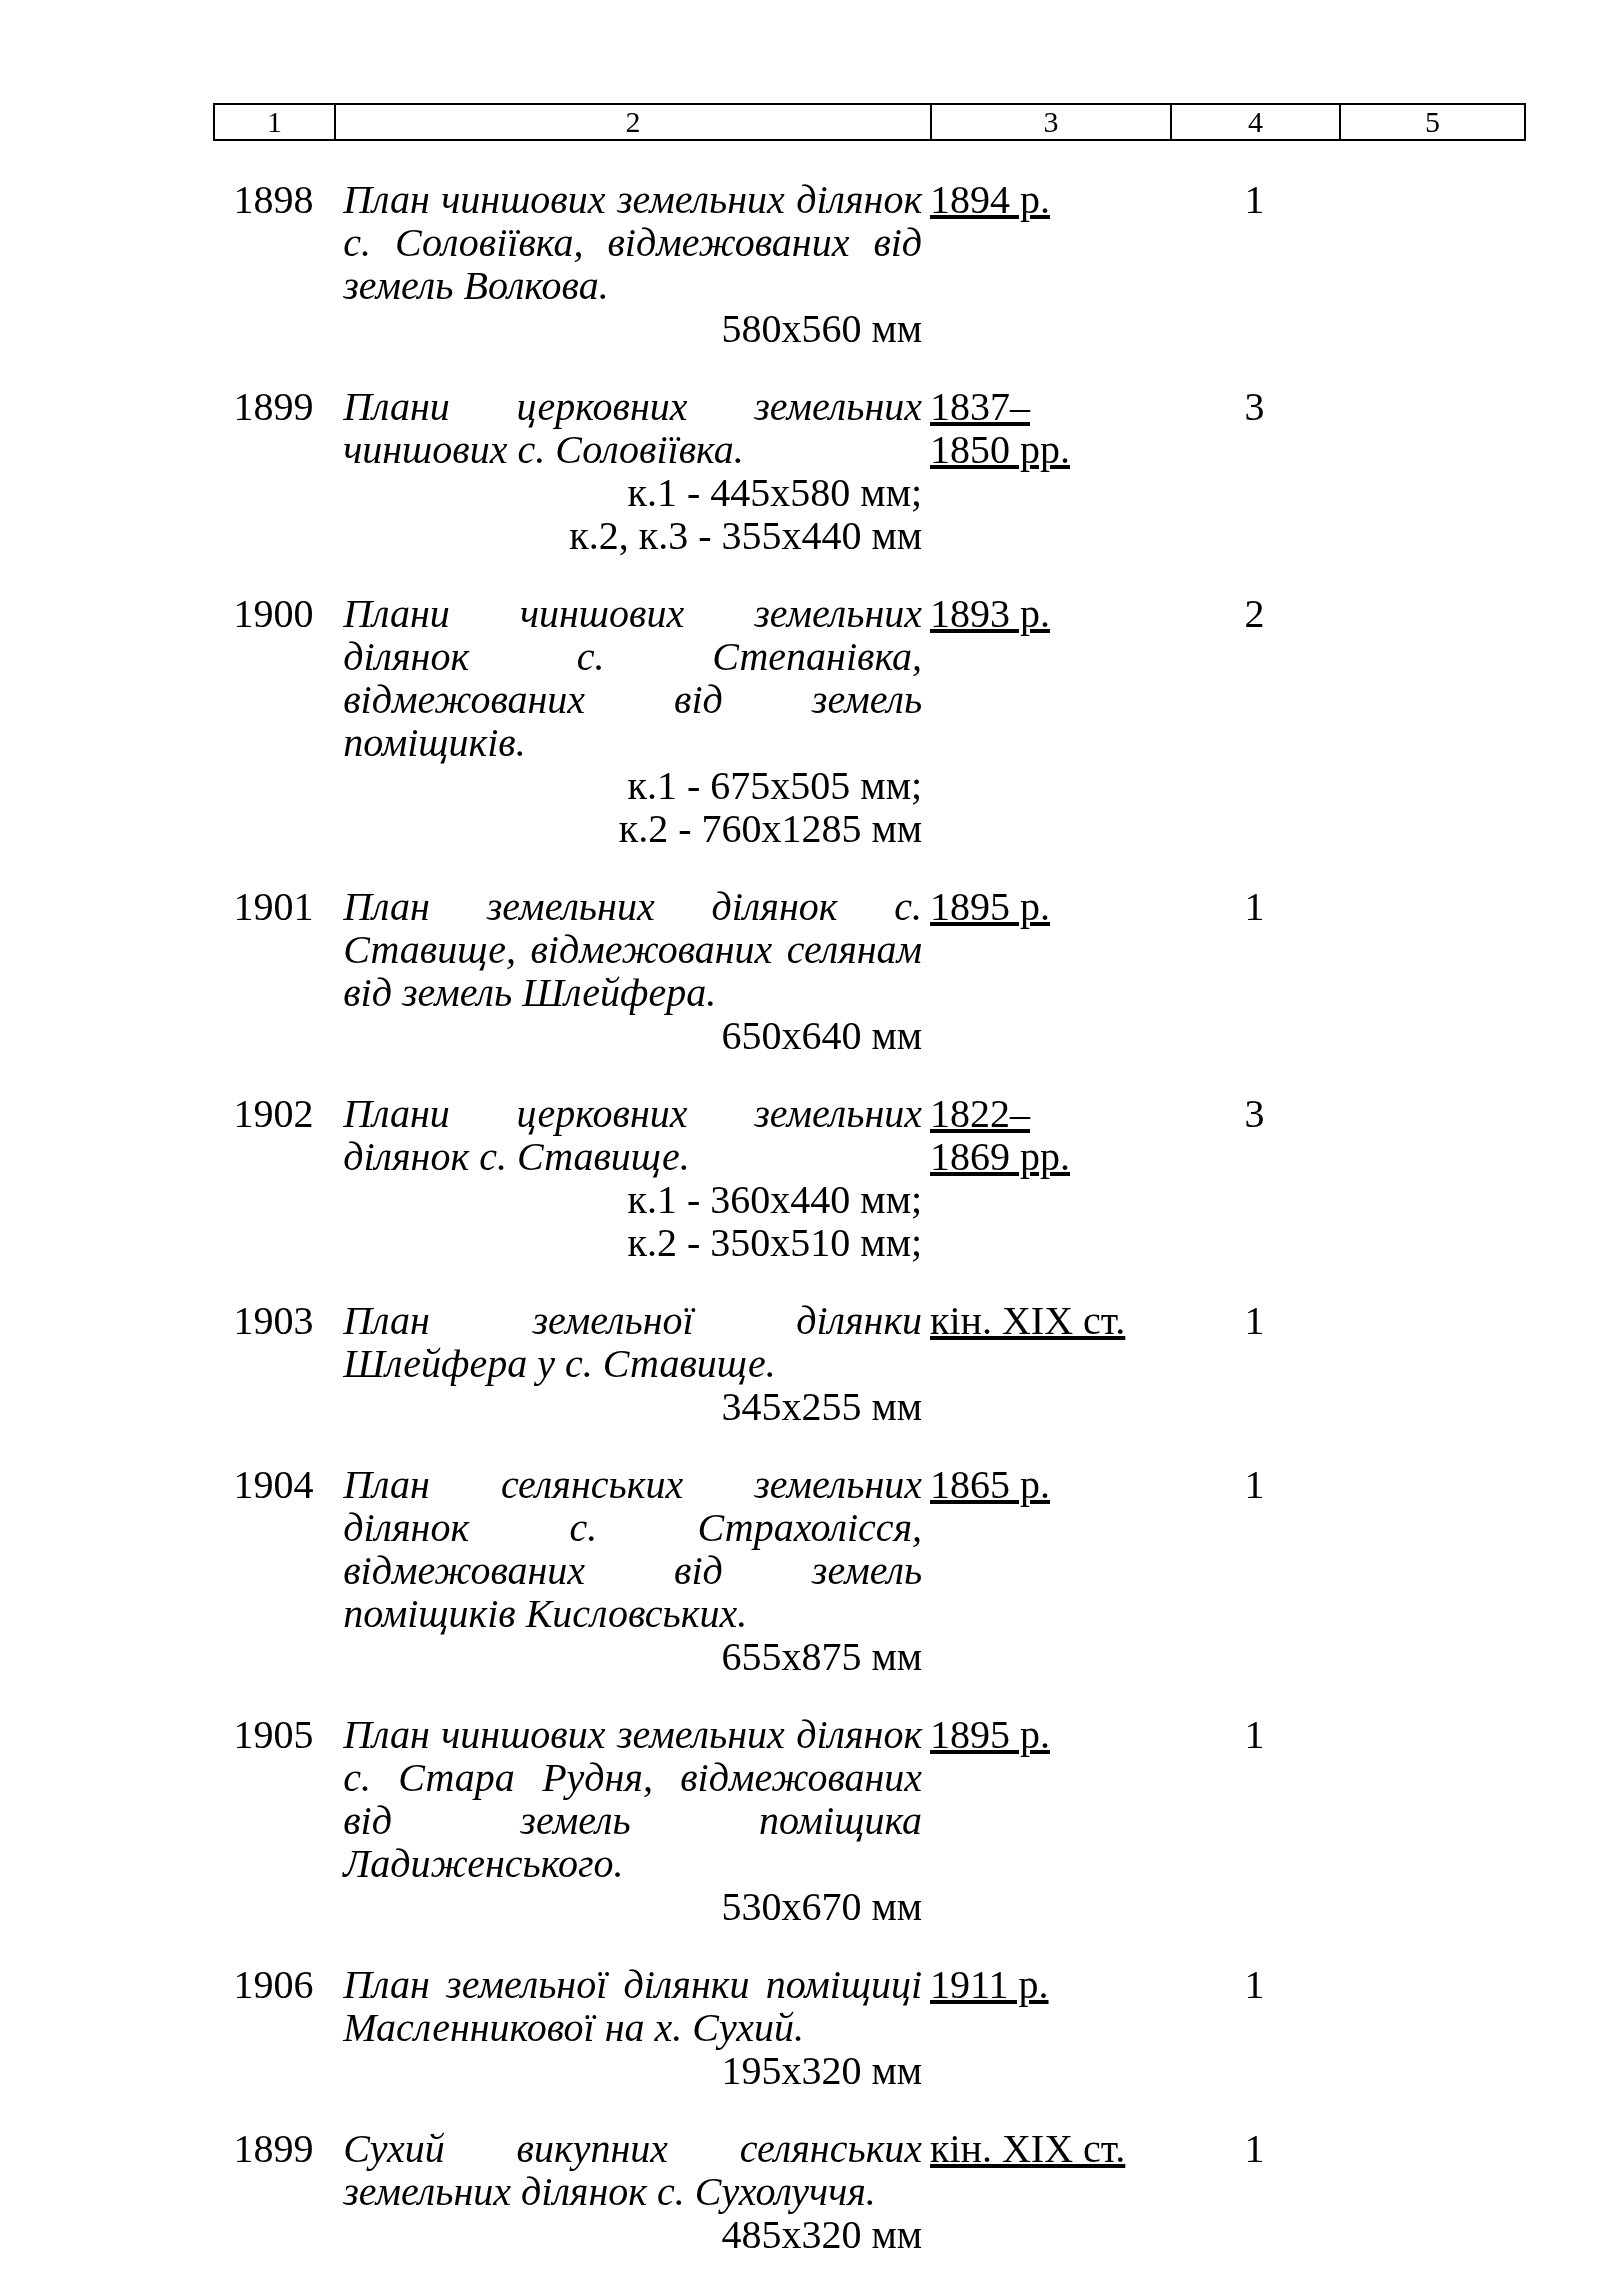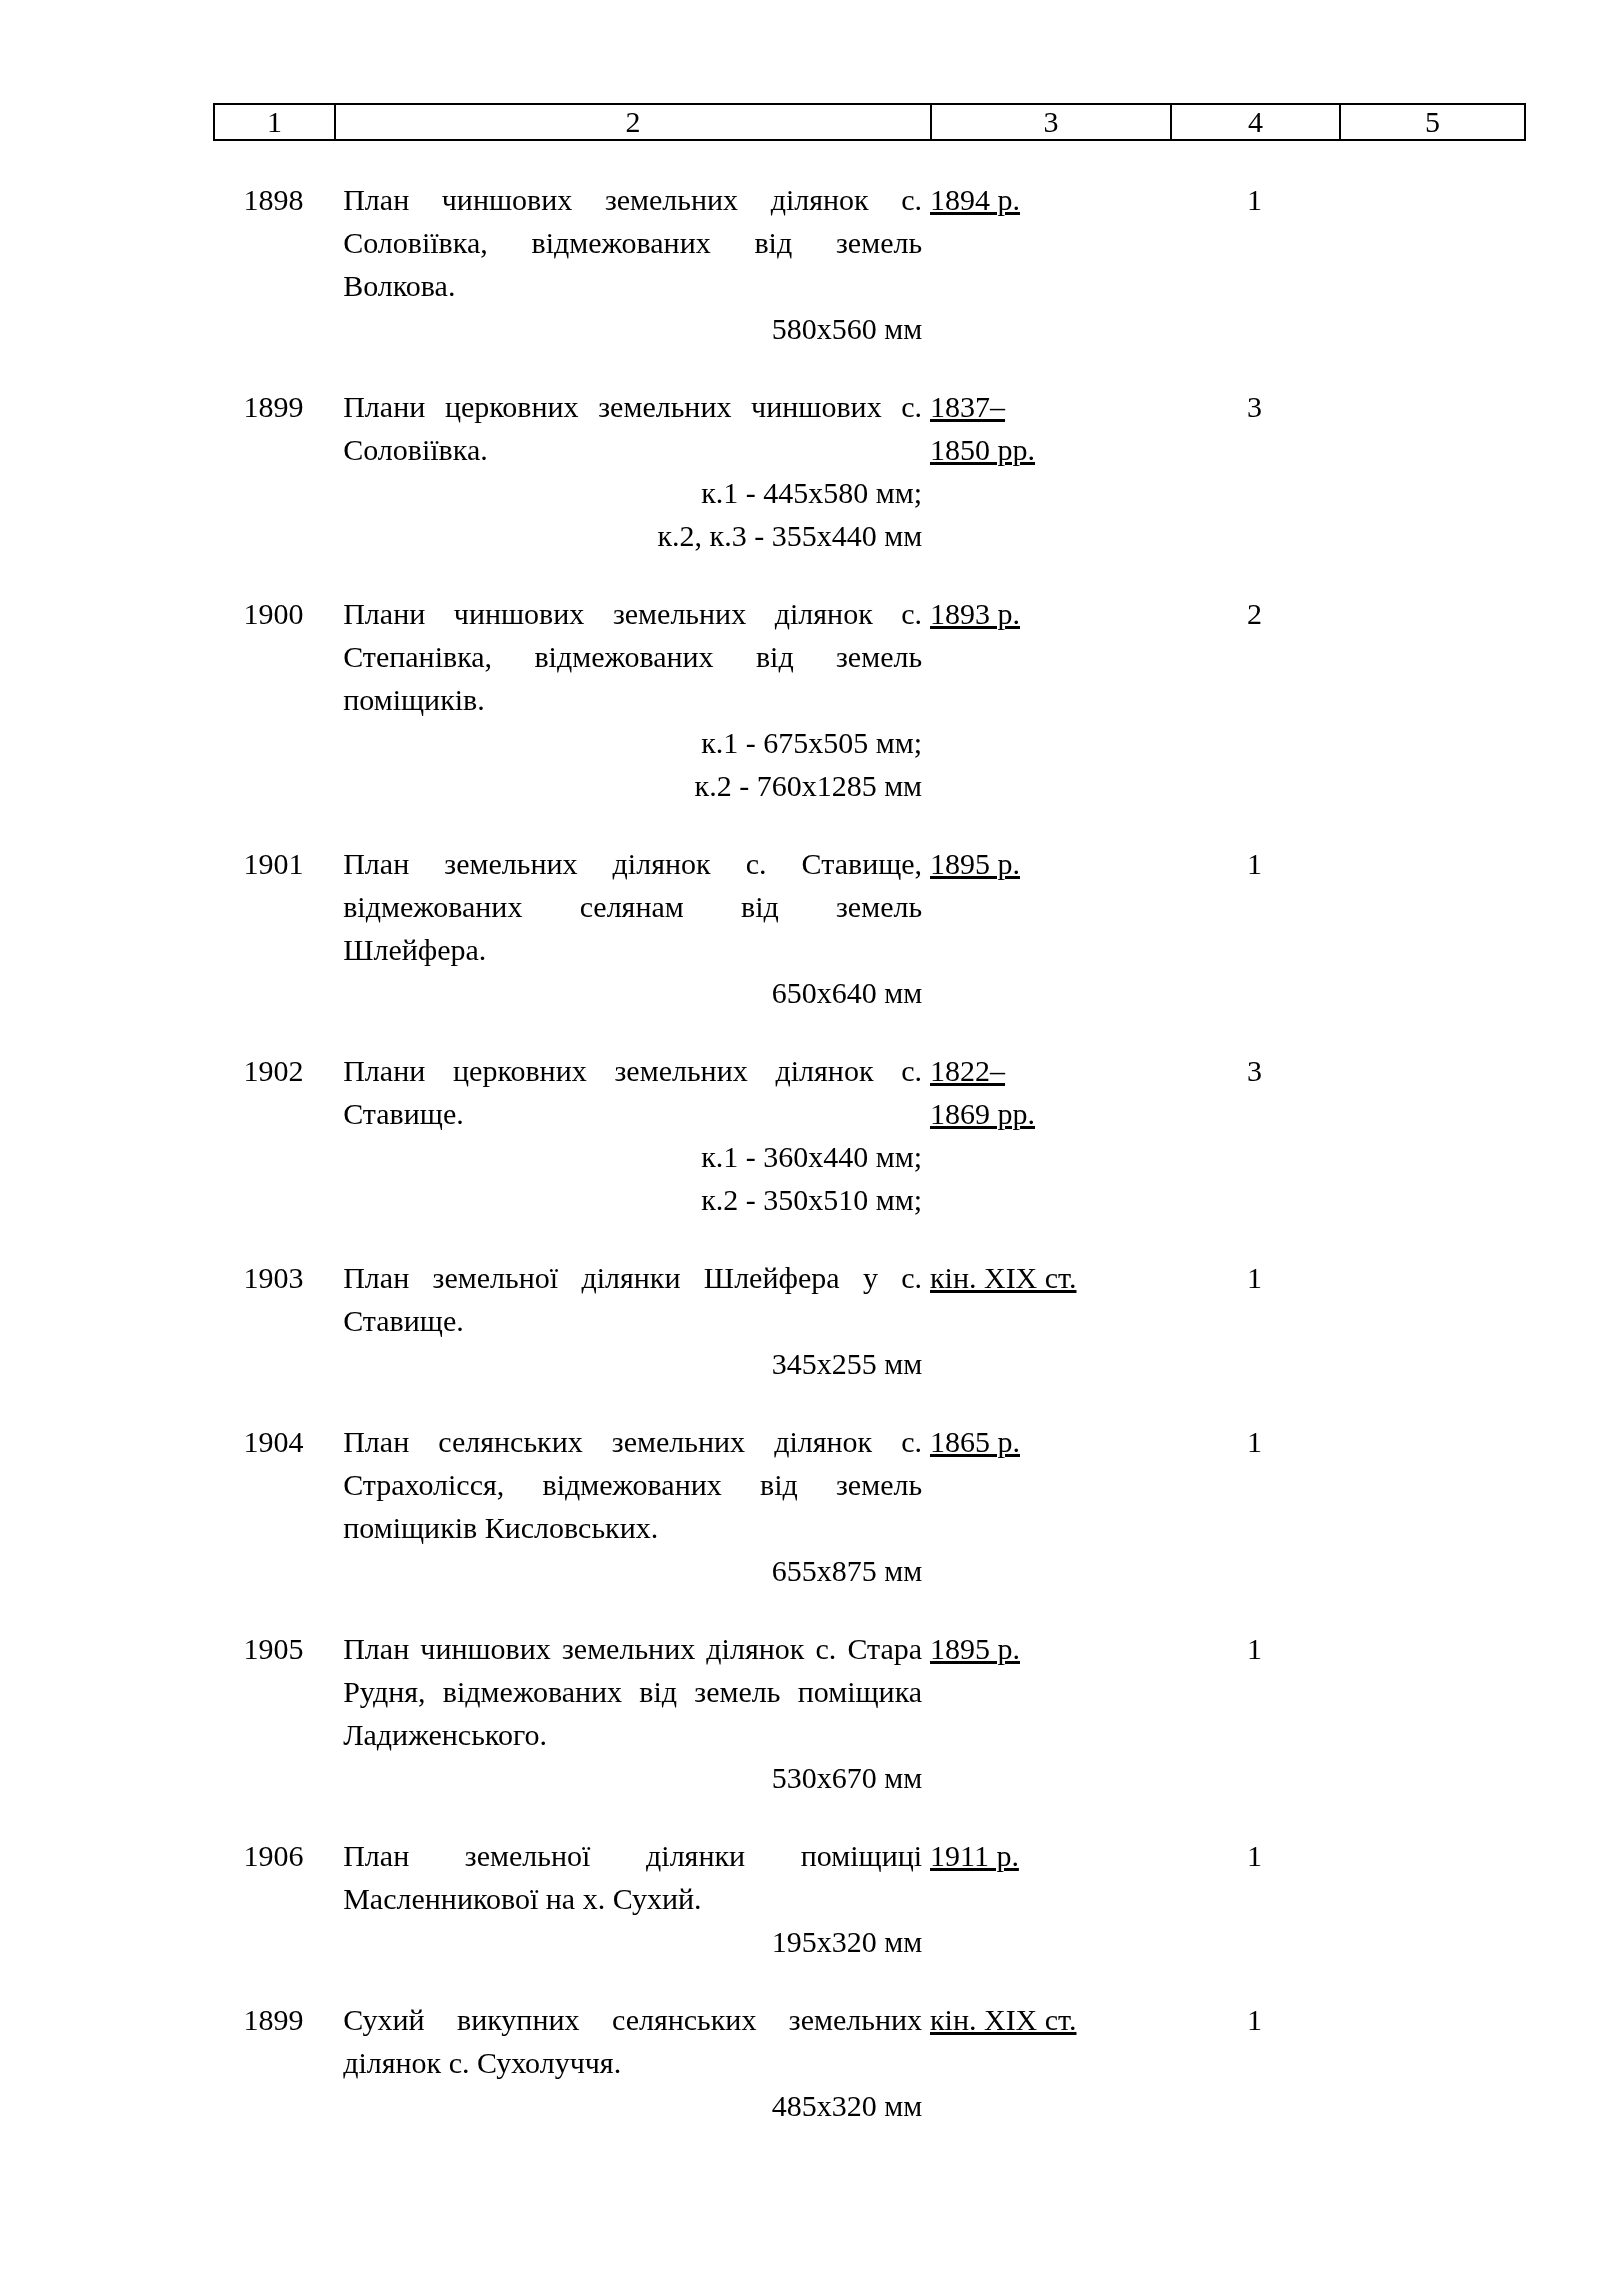--- a/index.html
+++ b/index.html
@@ -38,37 +38,38 @@
   .w3 { width: 240px; }
   .w4 { width: 169px; }
   .w5 { width: 185px; }
   .table-body {
     padding-top: 37px;
   }
   .row {
     display: flex;
     align-items: flex-start;
     margin-bottom: 35px;
-    font-size: 30px;
+    font-size: 40px;
     line-height: 43px;
   }
   .col-num {
     width: 121px;
     text-align: center;
     flex: 0 0 auto;
   }
   .col-desc {
     width: 596px;
     padding-left: 9.2px;
     padding-right: 7.9px;
     flex: 0 0 auto;
   }
   .desc-main {
     text-align: justify;
     text-align-last: left;
+    font-style: italic;
   }
   .detail-line {
     text-align: right;
   }
   .col-date {
     width: 240px;
     text-align: left;
     white-space: pre-line;
     flex: 0 0 auto;
     text-decoration: underline;

